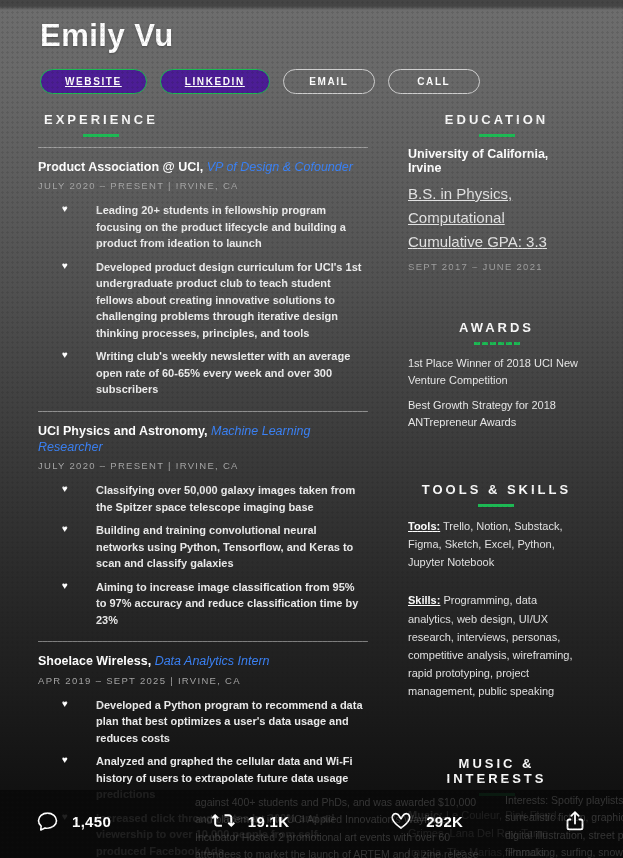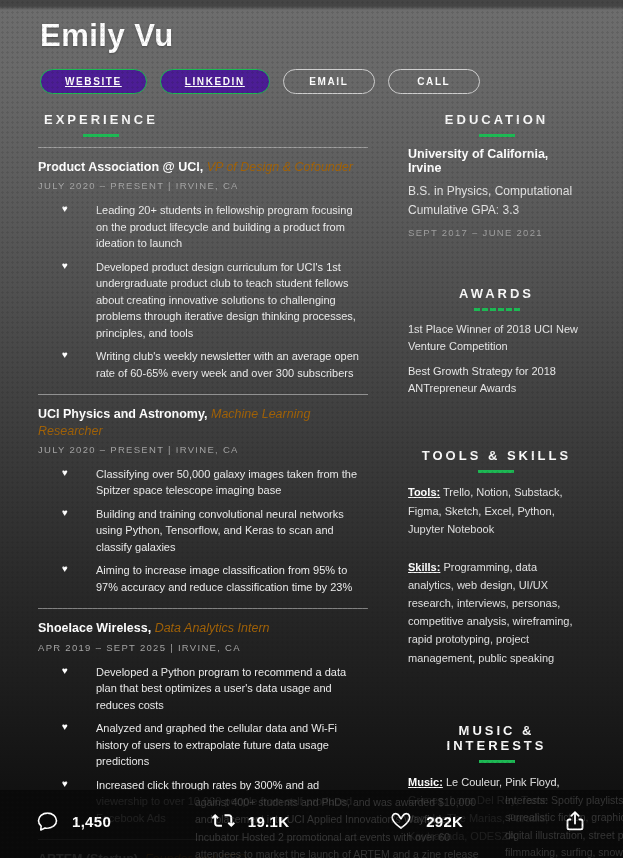--- a/index.html
+++ b/index.html
@@ -42,29 +42,29 @@
   .sec-head { display:inline-block; text-align:center; margin-bottom:10px; }
   .sec-head .ttl { font-size:13px; font-weight:bold; letter-spacing:3px; color:#fafafa; }
   .greenline { width:36px; height:3px; background:#1db954; margin:7px auto 0; }
   .greenline.dashed { background:none; border-top:3px dashed #1db954; height:0; width:46px; }
   .col-right .rsec { text-align:left; }
   .col-right .sec-center { text-align:center; }
   
   .job { border-top:1px solid rgba(255,255,255,.42); padding:11px 0 6px; }
   .job h3 { font-size:12.5px; color:#fff; font-weight:normal; line-height:1.3; }
   .job h3 b { font-weight:bold; }
-  .job h3 em { font-style:italic; color:#a16207; }
+  .job h3 em { font-style:italic; color:#3b82f6; }
   .jdate { font-size:9.5px; letter-spacing:1.3px; color:#a6a6a6; margin-top:5px; }
   .job ul { list-style:none; margin-top:11px; }
   .job li { display:flex; margin-bottom:7px; }
   .blt { width:12px; margin-left:24px; margin-right:22px; font-size:10px; color:#fff; flex:none; padding-top:1px; }
-  .btxt { font-size:11px; line-height:1.5; color:#ececec; width:268px; }
+  .btxt { font-size:11px; line-height:1.5; color:#ececec; width:268px;font-weight:bold; }
   
   .edu-school { font-size:12.5px; font-weight:bold; color:#fff; margin-bottom:7px; }
-  .rline { font-size:12px; line-height:1.6; color:#e2e2e2; }
+  .rline { font-size:15px; line-height:1.6; color:#e2e2e2;text-decoration:underline; }
   .rdate { font-size:9.5px; letter-spacing:1.3px; color:#9f9f9f; margin-top:7px; }
   .award { font-size:11px; line-height:1.5; color:#e8e8e8; margin-bottom:9px; }
   .rpara { font-size:11px; line-height:1.65; color:#e2e2e2; margin-bottom:20px; }
   .rpara b { color:#fff;text-decoration:underline; }
   .mb46 { margin-bottom:46px; }
   .mb50 { margin-bottom:50px; }
   .mb56 { margin-bottom:56px; }
   
   .footer {
     position:absolute; left:0; bottom:0; width:623px; height:68px;

